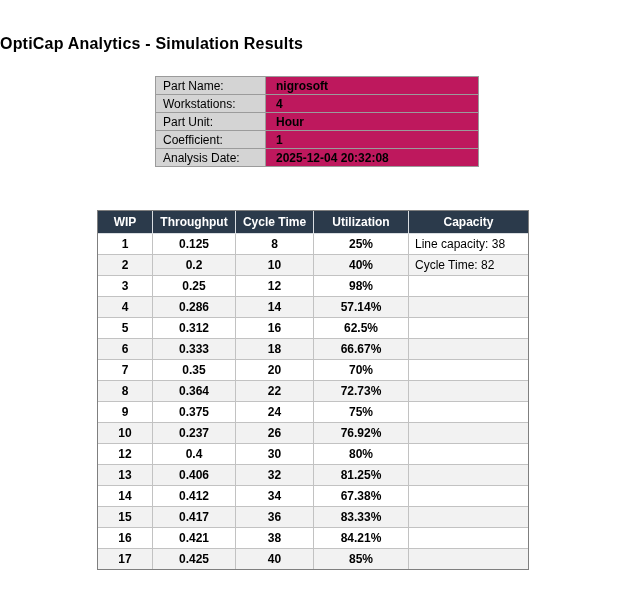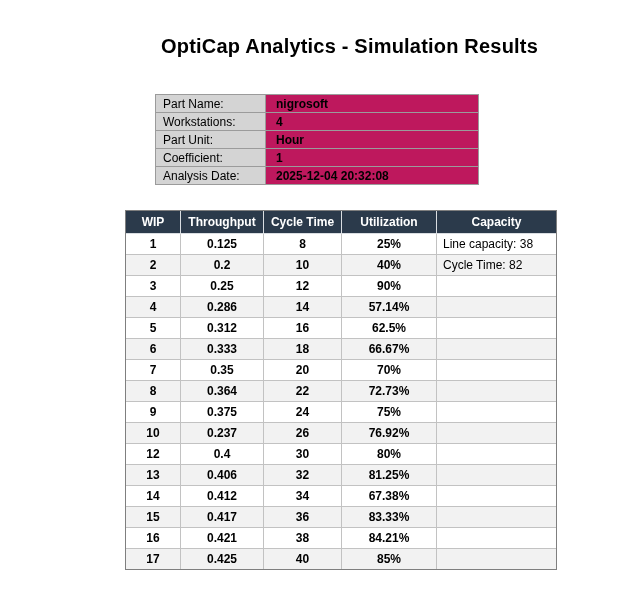--- a/index.html
+++ b/index.html
@@ -15,30 +15,30 @@
     font-family: "Liberation Sans", sans-serif;
     color: #000000;
   }
 
   
   .page-title {
     position: absolute;
     top: 35px;
     left: 0;
     width: 538px;
-    text-align: right;
-    font-size: 20px;
+    text-align: left;
+    font-size: 16px;
     font-weight: bold;
     letter-spacing: 0.2px;
   }
 
   
   .info-table {
     position: absolute;
-    top: 94px;
+    top: 76px;
     left: 155px;
     border-collapse: collapse;
     table-layout: fixed;
     border-radius: 22px;
   }
   .info-table td {
     box-sizing: border-box;
     border: 1px solid #9b9b9b;
     height: 18px;
     font-size: 12px;
@@ -60,21 +60,20 @@
 
   
   .results-table {
     position: absolute;
     top: 210px;
     left: 97px;
     border-collapse: collapse;
     table-layout: fixed;
     outline: 1px solid #7f7f7f;
     outline-offset: -1px;
-    margin-left: 28px;
   }
   .results-table th {
     box-sizing: border-box;
     background: #2b3a4b;
     color: #ffffff;
     font-size: 12px;
     font-weight: bold;
     height: 23px;
     border: 1px solid #d9dde1;
     text-align: center;
@@ -162,21 +161,21 @@
         <td>2</td>
         <td>0.2</td>
         <td>10</td>
         <td>40%</td>
         <td class="cap">Cycle Time: 82</td>
       </tr>
       <tr>
         <td>3</td>
         <td>0.25</td>
         <td>12</td>
-        <td>90%</td>
+        <td>98%</td>
         <td class="cap"></td>
       </tr>
       <tr>
         <td>4</td>
         <td>0.286</td>
         <td>14</td>
         <td>57.14%</td>
         <td class="cap"></td>
       </tr>
       <tr>

